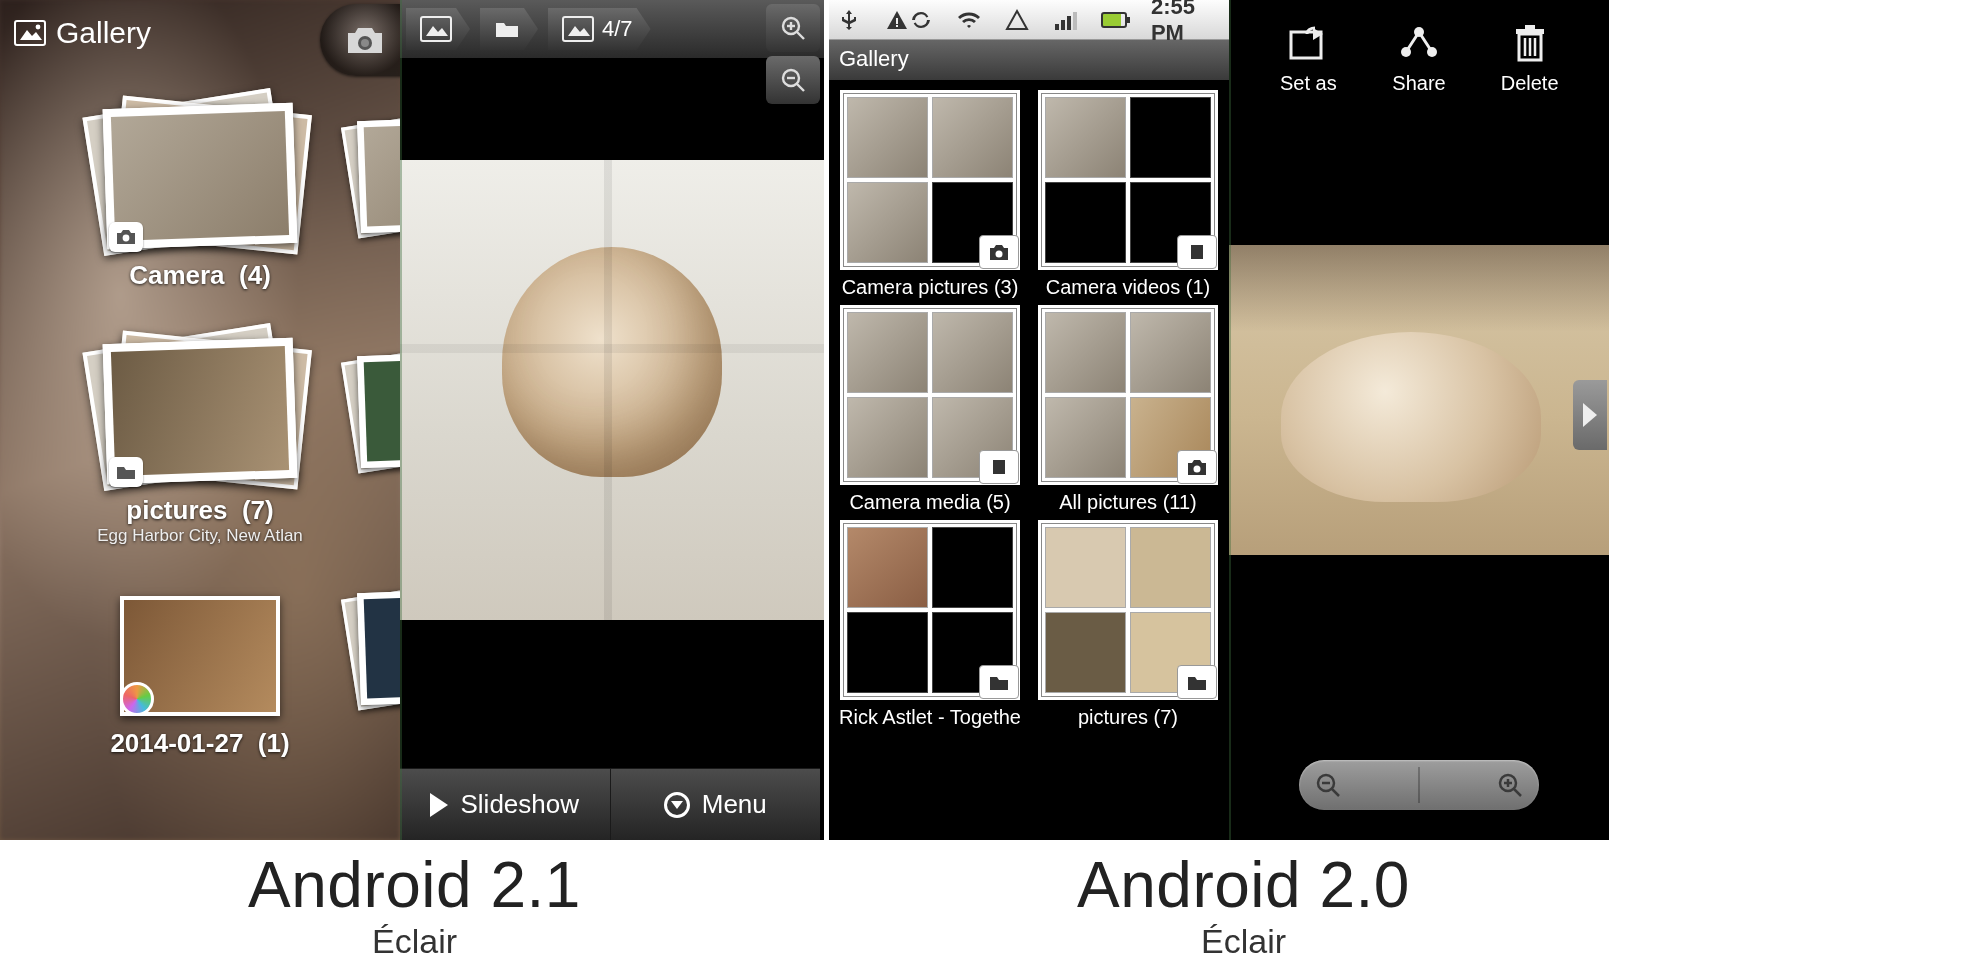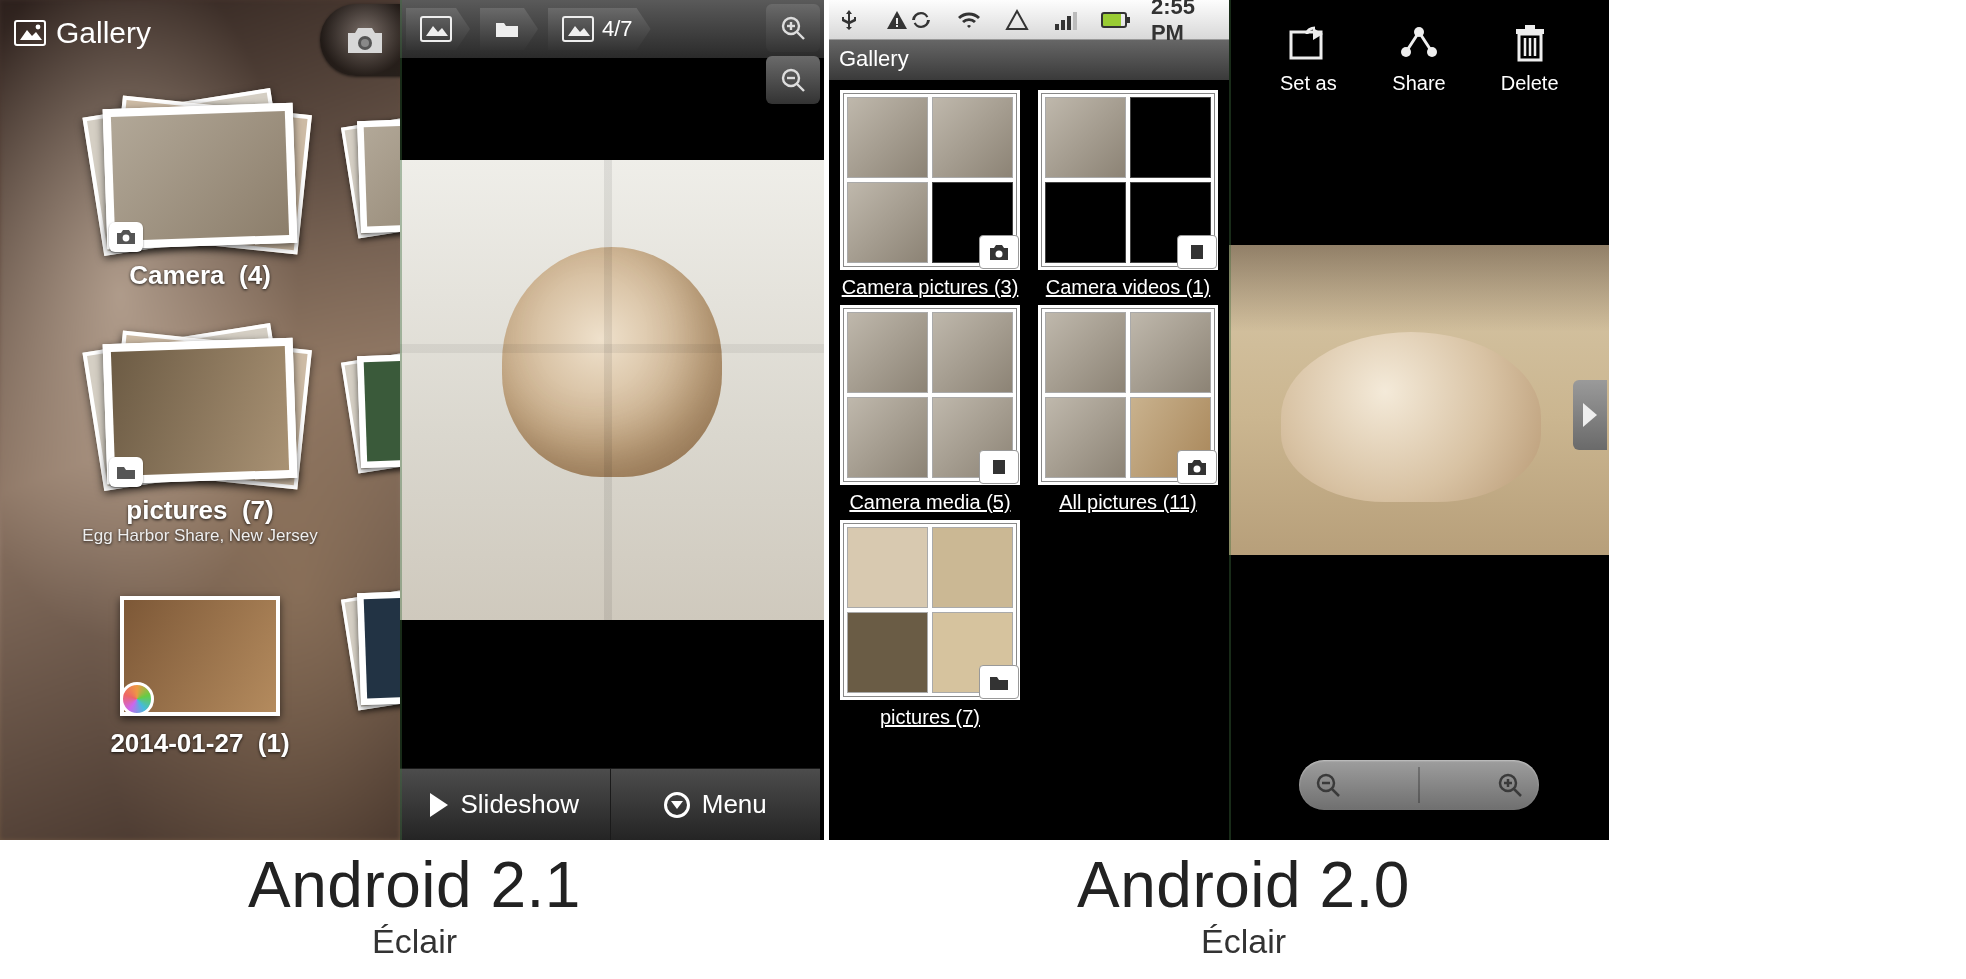--- a/index.html
+++ b/index.html
@@ -182,21 +182,21 @@
   .galleryhead20 {
     height:40px; background:linear-gradient(#666,#3a3a3a);
     color:#fff; font-size:22px; padding:6px 10px;
   }
   .grid20 {
     flex:1; padding:10px 8px 0 8px;
     display:grid; grid-template-columns:1fr 1fr; gap:6px 12px;
     align-content:start;
     background:#000;
   }
-  .alb { text-align:center; color:#fff; font-size:20px;text-decoration:underline; }
+  .alb { text-align:center; color:#fff; font-size:20px; }
   .alb .tile {
     width:180px; height:180px; margin:0 auto 6px auto;
     background:#fff; border:3px solid #fff; position:relative;
     display:grid; grid-template-columns:1fr 1fr; grid-template-rows:1fr 1fr; gap:4px;
     padding:4px; box-shadow:0 0 0 1px #888 inset;
   }
   .alb .tile > div {
     background:linear-gradient(135deg,#bfb8ac,#8c8375);
     border:1px solid #aaa;
   }
@@ -334,21 +334,21 @@
               <div class="badge">
                 <svg viewBox="0 0 22 18">
                     <path d="M2 4h7l2 3h9v9H2z" fill="#555"></path>
                   </svg>
               </div>
             </div>
             <div class="stack-title">
               <span>pictures</span>&nbsp;
               <span>(7)</span>
             </div>
-            <div class="stack-sub">Egg Harbor Share, New Jersey</div>
+            <div class="stack-sub">Egg Harbor City, New Atlan</div>
           </div>
 
           <div class="stack" style="margin-bottom:20px;">
             <div class="single-frame">
               <div class="thumb48"></div>
               <div class="picasa"></div>
             </div>
             <div class="stack-title">
               <span>2014-01-27</span>&nbsp;
               <span>(1)</span>
@@ -556,20 +556,34 @@
                 <div></div>
                 <div style="background:linear-gradient(120deg,#c9b28e,#a88659);"></div>
               <div class="corner">
                   <svg viewBox="0 0 24 20">
                     <path d="M3 6h4l2-3h6l2 3h4v12H3z"></path>
                     <circle cx="12" cy="12" r="3.5" fill="#fff"></circle>
                   </svg>
                 </div>
             </div>
             <div class="alabel">All pictures (11)</div>
+          </div>
+          <div class="alb">
+            <div class="tile">
+                <div style="background:linear-gradient(140deg,#b4896a,#8a5e44);"></div>
+                <div class="blank"></div>
+                <div class="blank"></div>
+                <div class="blank"></div>
+              <div class="corner">
+                  <svg viewBox="0 0 24 20">
+                    <path d="M3 5h7l2 3h9v10H3z"></path>
+                  </svg>
+                </div>
+            </div>
+            <div class="alabel">Rick Astlet - Togethe</div>
           </div>
           <div class="alb">
             <div class="tile">
                 <div style="background:#d8c9b0;"></div>
                 <div style="background:#cbb894;"></div>
                 <div style="background:#6a5c45;"></div>
                 <div style="background:#d6c39e;"></div>
               <div class="corner">
                   <svg viewBox="0 0 24 20">
                     <path d="M3 5h7l2 3h9v10H3z"></path>

